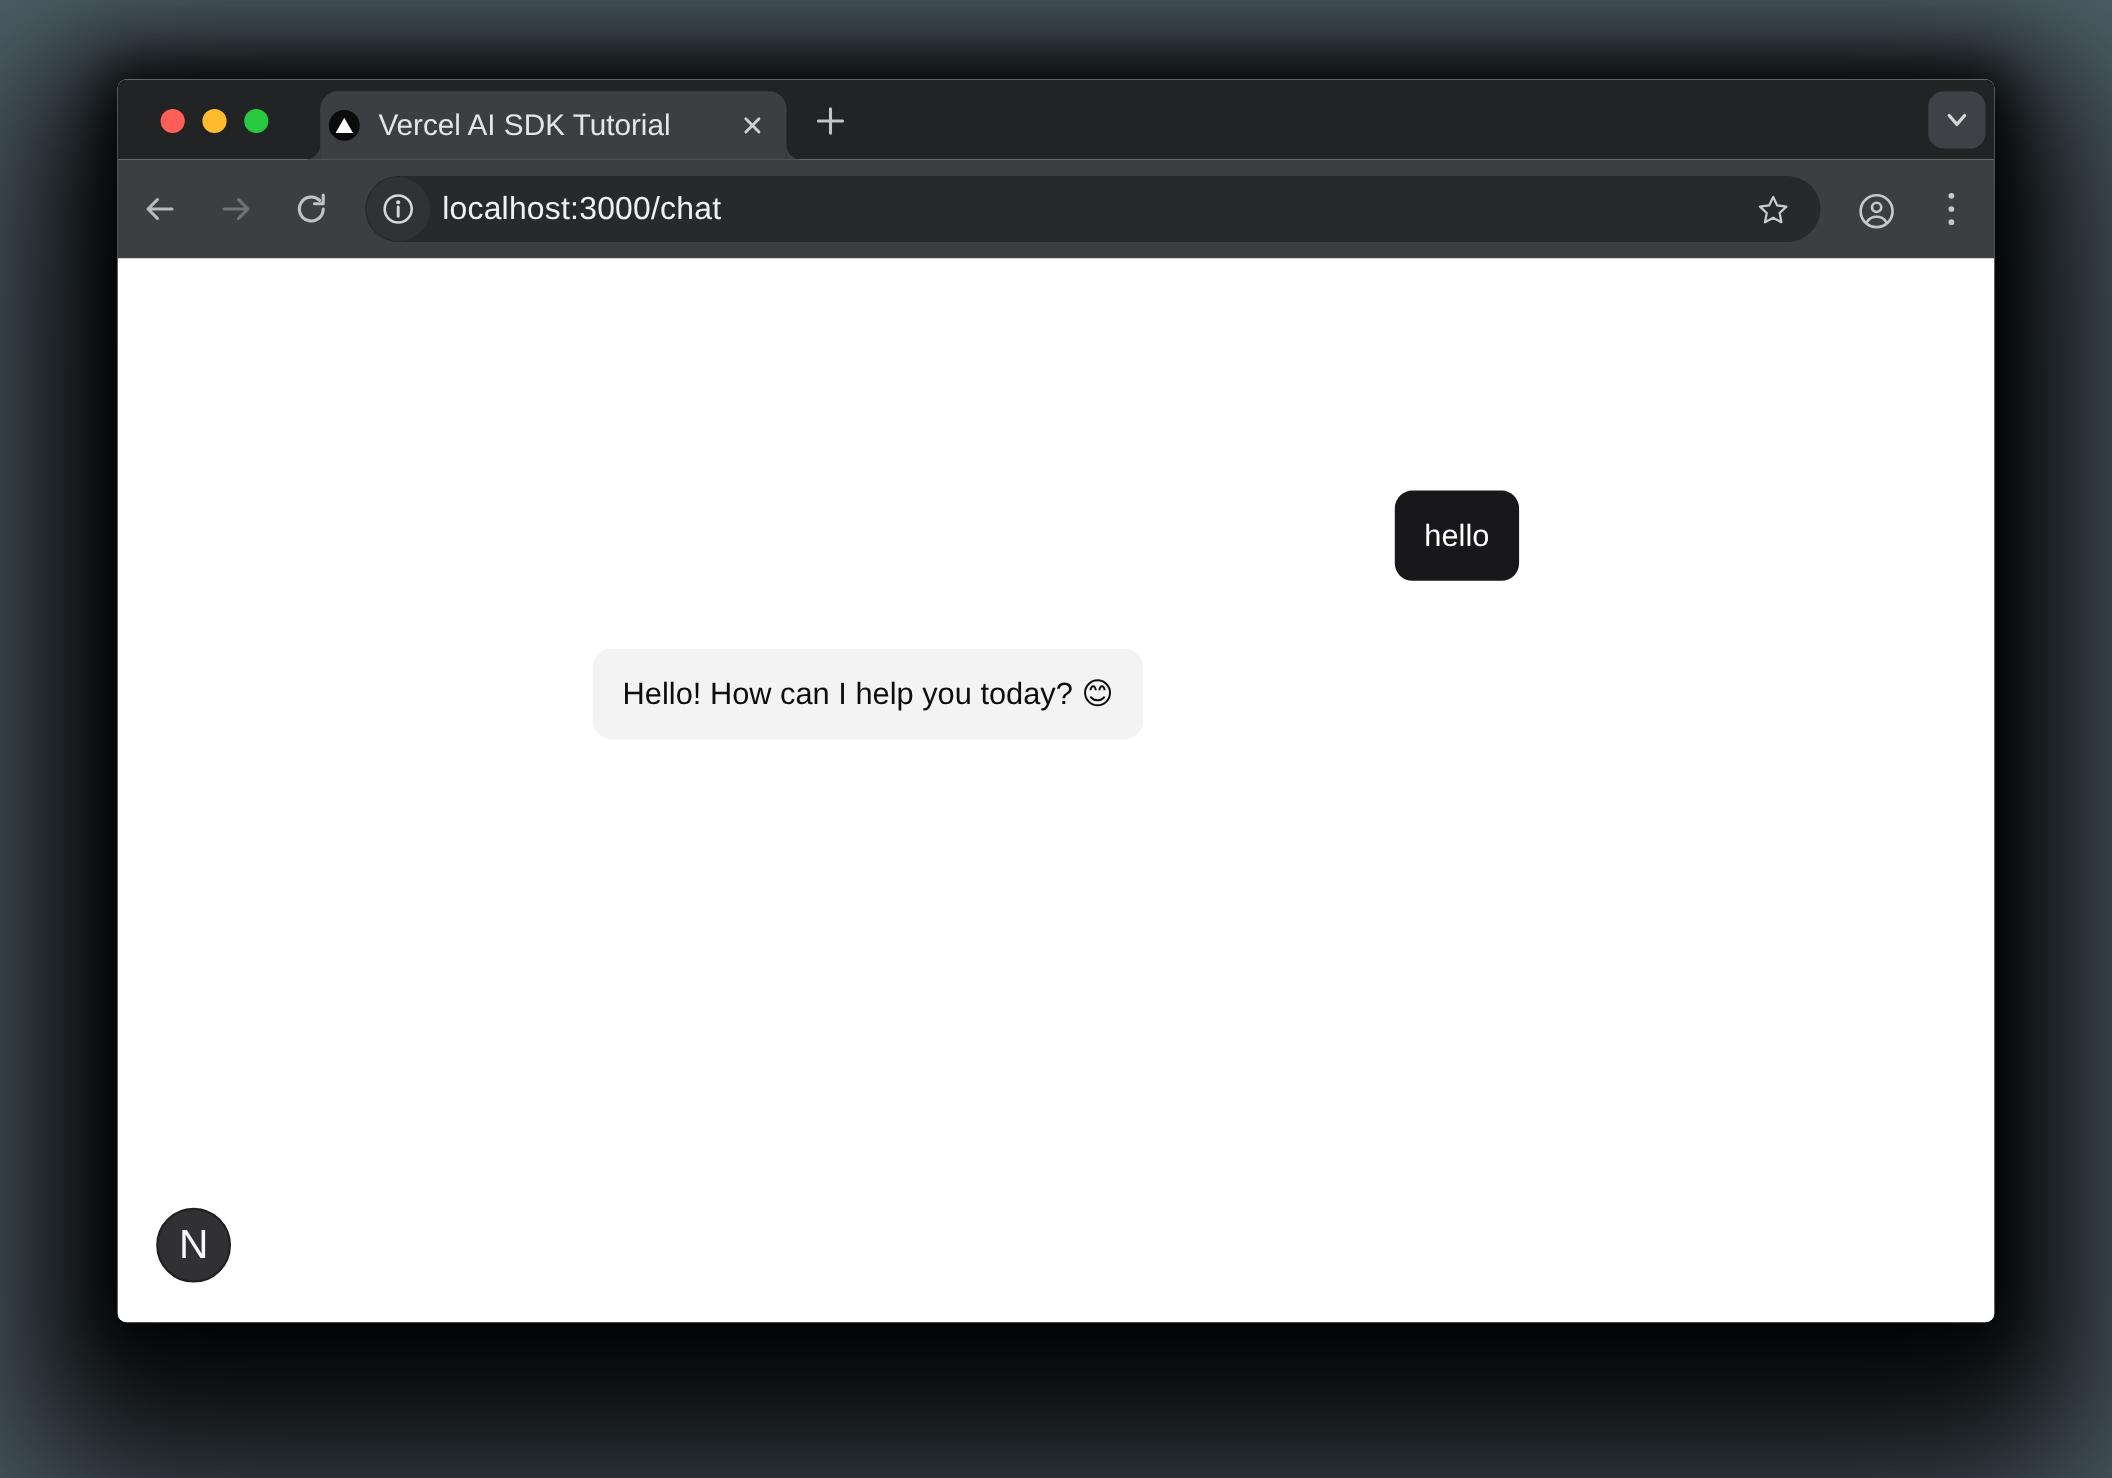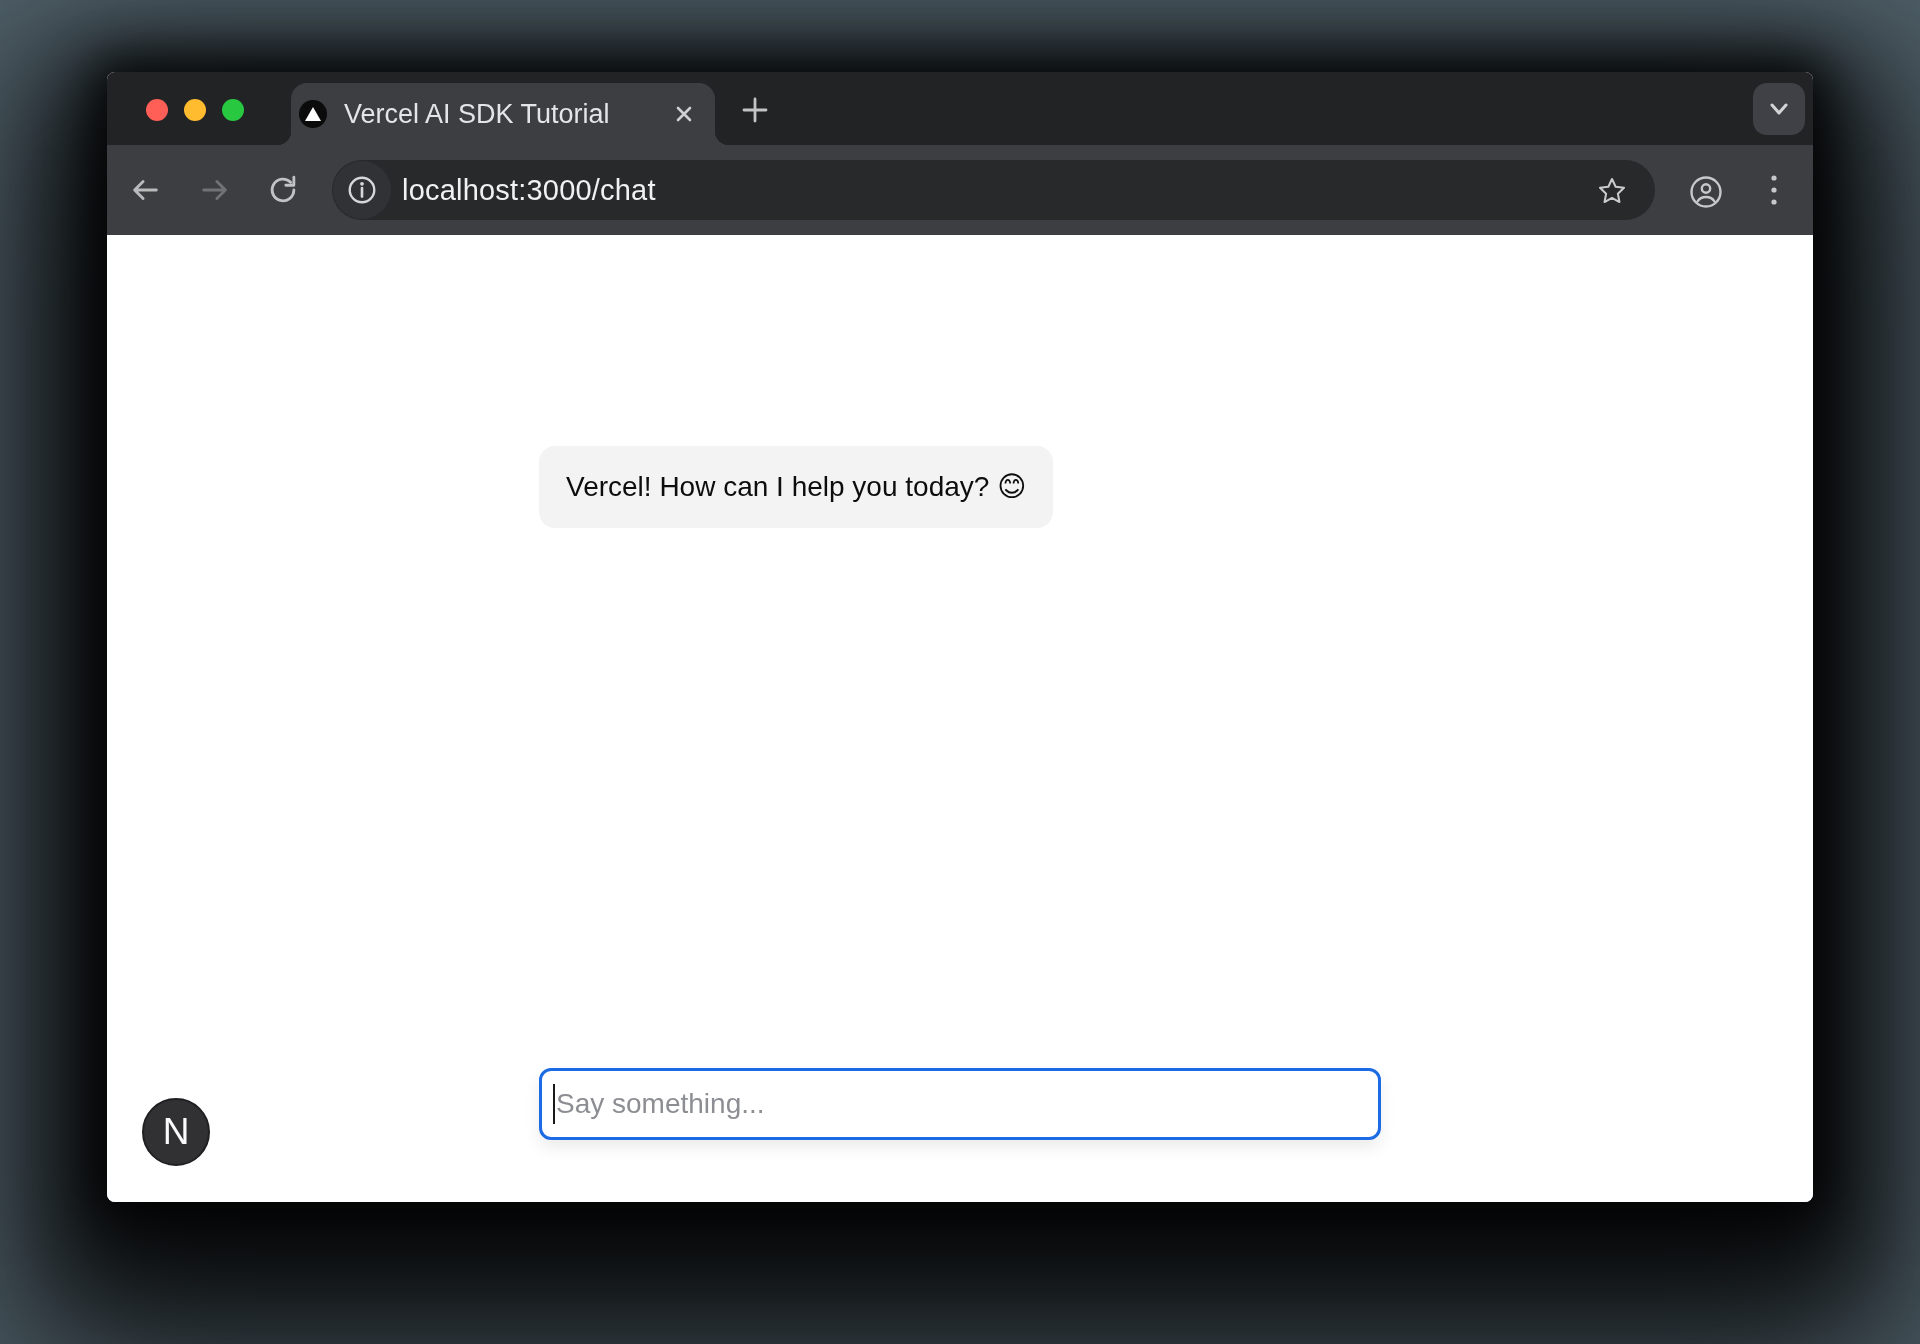--- a/index.html
+++ b/index.html
@@ -215,28 +215,27 @@
           <circle cx="5" cy="5" r="2.6" fill="#c7c8ca"></circle>
           <circle cx="5" cy="17" r="2.6" fill="#c7c8ca"></circle>
           <circle cx="5" cy="29" r="2.6" fill="#c7c8ca"></circle>
         </svg>
       </span>
     </div>
   </div>
 
   <div class="content">
     <div class="messages">
+      <div class="msg-row user">
+        <div class="bubble user">hello</div>
+      </div>
       <div class="msg-row assistant">
-        <div class="bubble assistant">Vercel! How can I help you today? 😊</div>
-      </div>
-    </div>
-
-    <div class="chat-input-wrap">
-      <input class="chat-input" type="text" placeholder="Say something..." style="">
-      <div class="caret"></div>
-    </div>
+        <div class="bubble assistant">Hello! How can I help you today? 😊</div>
+      </div>
+    </div>
+
 
     <div class="next-badge">
       <span>N</span>
     </div>
   </div>
 
 </div>
 
 </body></html>

